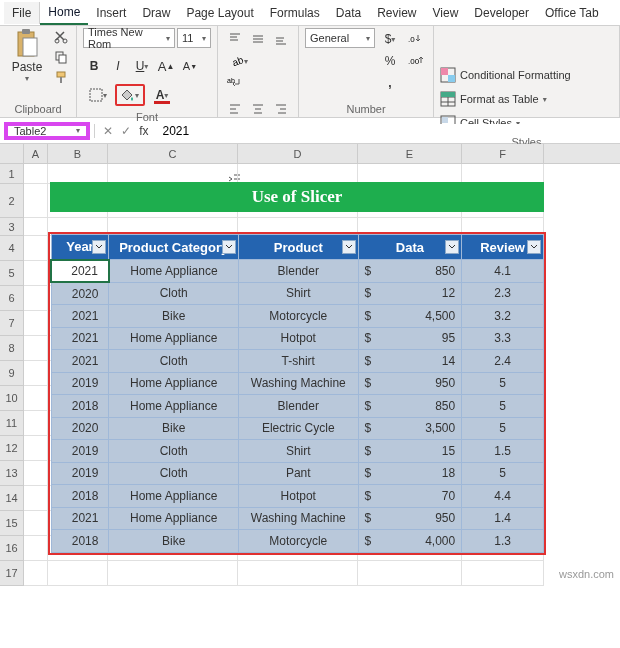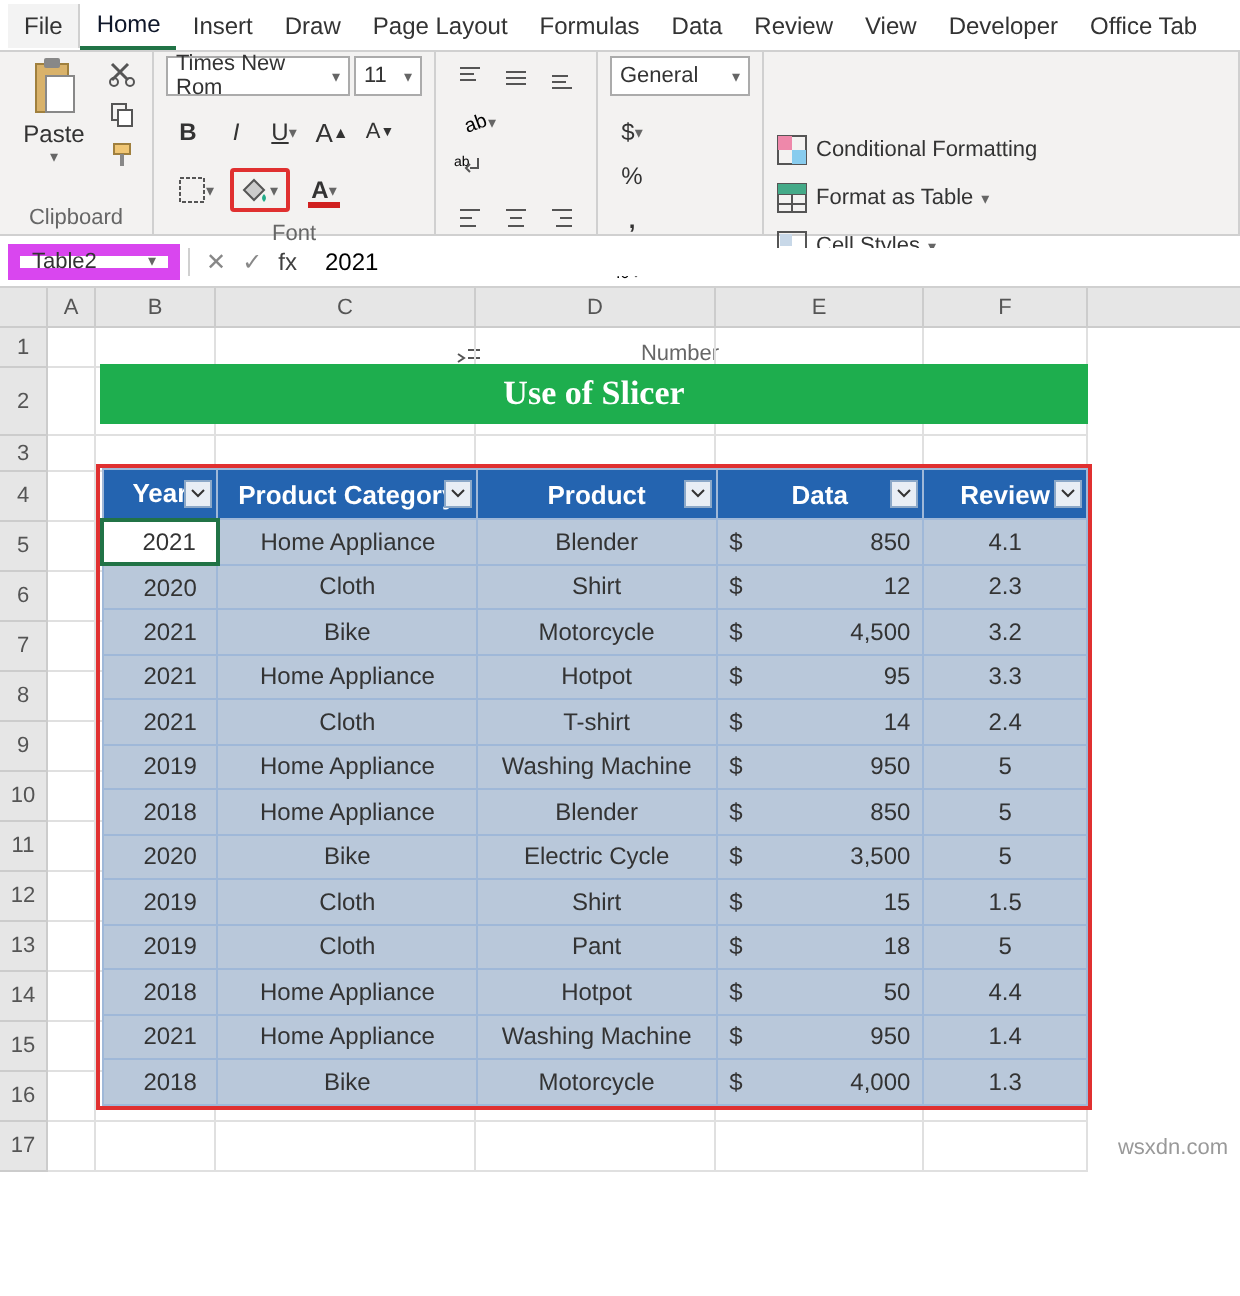--- a/index.html
+++ b/index.html
@@ -21,21 +21,21 @@
 .size-select { width: 34px; height: 20px; border: 1px solid #ababab; background: #fff; font-size: 11px; padding: 0 4px; display: flex; align-items: center; justify-content: space-between; }
 .icon-btn { width: 22px; height: 22px; display: flex; align-items: center; justify-content: center; cursor: pointer; }
 .icon-btn.wide { width: 30px; }
 .highlighted { border: 2px solid #e03030; border-radius: 2px; }
 .align-grid { display: grid; grid-template-columns: repeat(3, 22px); gap: 1px; }
 .number-select { width: 70px; height: 20px; border: 1px solid #ababab; background: #fff; font-size: 11px; padding: 0 4px; display: flex; align-items: center; justify-content: space-between; margin-bottom: 3px; }
 .styles-col { display: flex; flex-direction: column; gap: 2px; margin-top: 36px; }
 .style-item { display: flex; align-items: center; gap: 4px; font-size: 11px; height: 22px; }
 .chev { font-size: 8px; color: #666; }
 .formula-bar { display: flex; align-items: center; height: 26px; border-bottom: 1px solid #d0d0d0; background: #fff; }
-.name-box { width: 86px; height: 18px; border: 6px solid #d946ef; margin: 0 4px; padding: 0 6px; display: flex; align-items: center; justify-content: space-between; font-size: 11px; text-align: center; }
+.name-box { width: 86px; height: 18px; border: 4px solid #d946ef; margin: 0 4px; padding: 0 6px; display: flex; align-items: center; justify-content: space-between; font-size: 11px; text-align: center; }
 .fx-area { display: flex; align-items: center; gap: 8px; padding: 0 8px; border-left: 1px solid #d0d0d0; flex: 1; }
 .fx-btn { color: #404040; }
 .formula-input { border: none; outline: none; flex: 1; font-size: 12px; padding: 0 6px; }
 .sheet { position: relative; }
 .col-headers { display: flex; background: #e6e6e6; border-bottom: 1px solid #ccc; height: 20px; }
 .corner { width: 24px; border-right: 1px solid #ccc; background: #e6e6e6; }
 .col-h { border-right: 1px solid #ccc; text-align: center; font-size: 11px; color: #555; line-height: 20px; }
 .grid-rows { }
 .grid-row { display: flex; height: 25px; }
 .row-h { width: 24px; background: #e6e6e6; border-right: 1px solid #ccc; border-bottom: 1px solid #ccc; text-align: center; font-size: 11px; color: #555; line-height: 25px; }
@@ -233,21 +233,21 @@
             <svg width="14" height="14">
               <path d="M6 3h6M6 7h6M6 11h6M1 5l3 2-3 2" stroke="#555" fill="none"></path>
             </svg>
           </div>
       </div>
     </div>
     <div class="ribbon-group-label">Alignment</div>
   </div>
 
   <div class="ribbon-group">
-    <div class="ribbon-group-content" style="flex-direction:column;">
+    <div class="ribbon-group-content" style="flex-direction:row;">
       <div class="number-select">
           <span>General</span>
           <span class="chev">▾</span>
         </div>
       <div class="row">
         <div class="icon-btn">$<span class="chev">▾</span></div>
         <div class="icon-btn">%</div>
         <div class="icon-btn">
             <b>,</b>
           </div>
@@ -291,20 +291,21 @@
       </div>
       <div class="style-item">
         <svg width="16" height="16">
             <rect x="1" y="1" width="14" height="14" fill="none" stroke="#555"></rect>
             <rect x="2" y="2" width="6" height="6" fill="#c8d8e8"></rect>
           </svg>
         <span>Cell Styles</span>
           <span class="chev">▾</span>
       </div>
     </div>
+    <div class="ribbon-group-label">Styles</div>
   </div>
 </div>
 
 <div class="formula-bar">
   <div class="name-box">
       <span>Table2</span>
       <span class="chev">▾</span>
     </div>
   <div class="fx-area">
     <span style="color:#888;">✕</span>
@@ -613,21 +614,21 @@
               <span class="val">18</span>
             </td>
     <td>5</td>
           </tr>
           <tr>
     <td class="num ">2018</td>
     <td>Home Appliance</td>
     <td>Hotpot</td>
     <td class="price">
               <span class="cur">$</span>
-              <span class="val">50</span>
+              <span class="val">70</span>
             </td>
     <td>4.4</td>
           </tr>
           <tr>
     <td class="num ">2021</td>
     <td>Home Appliance</td>
     <td>Washing Machine</td>
     <td class="price">
               <span class="cur">$</span>
               <span class="val">950</span>

